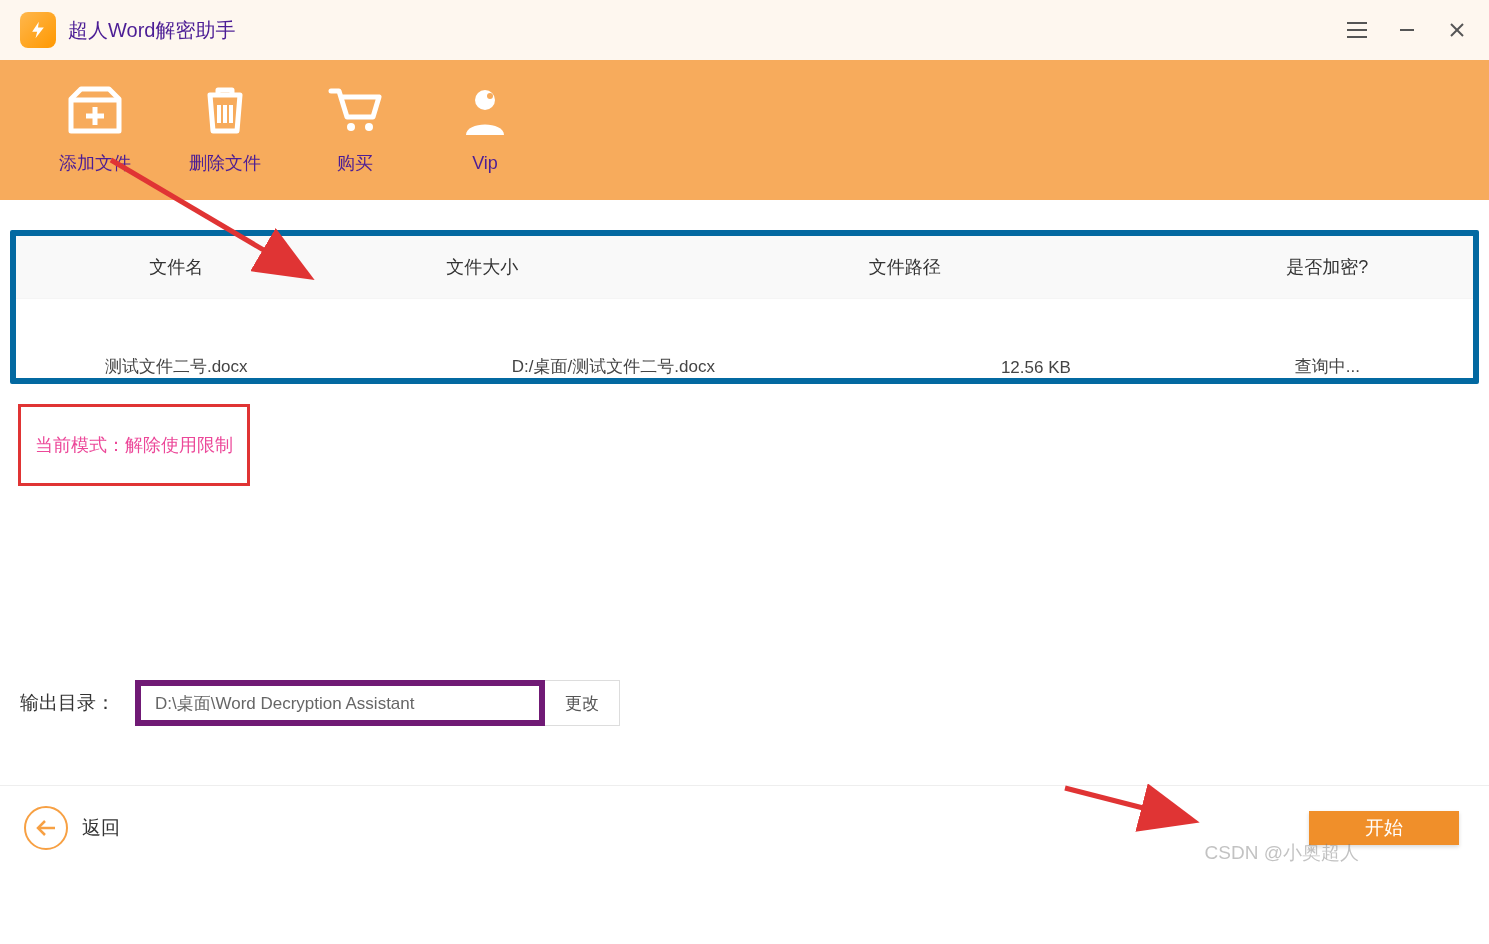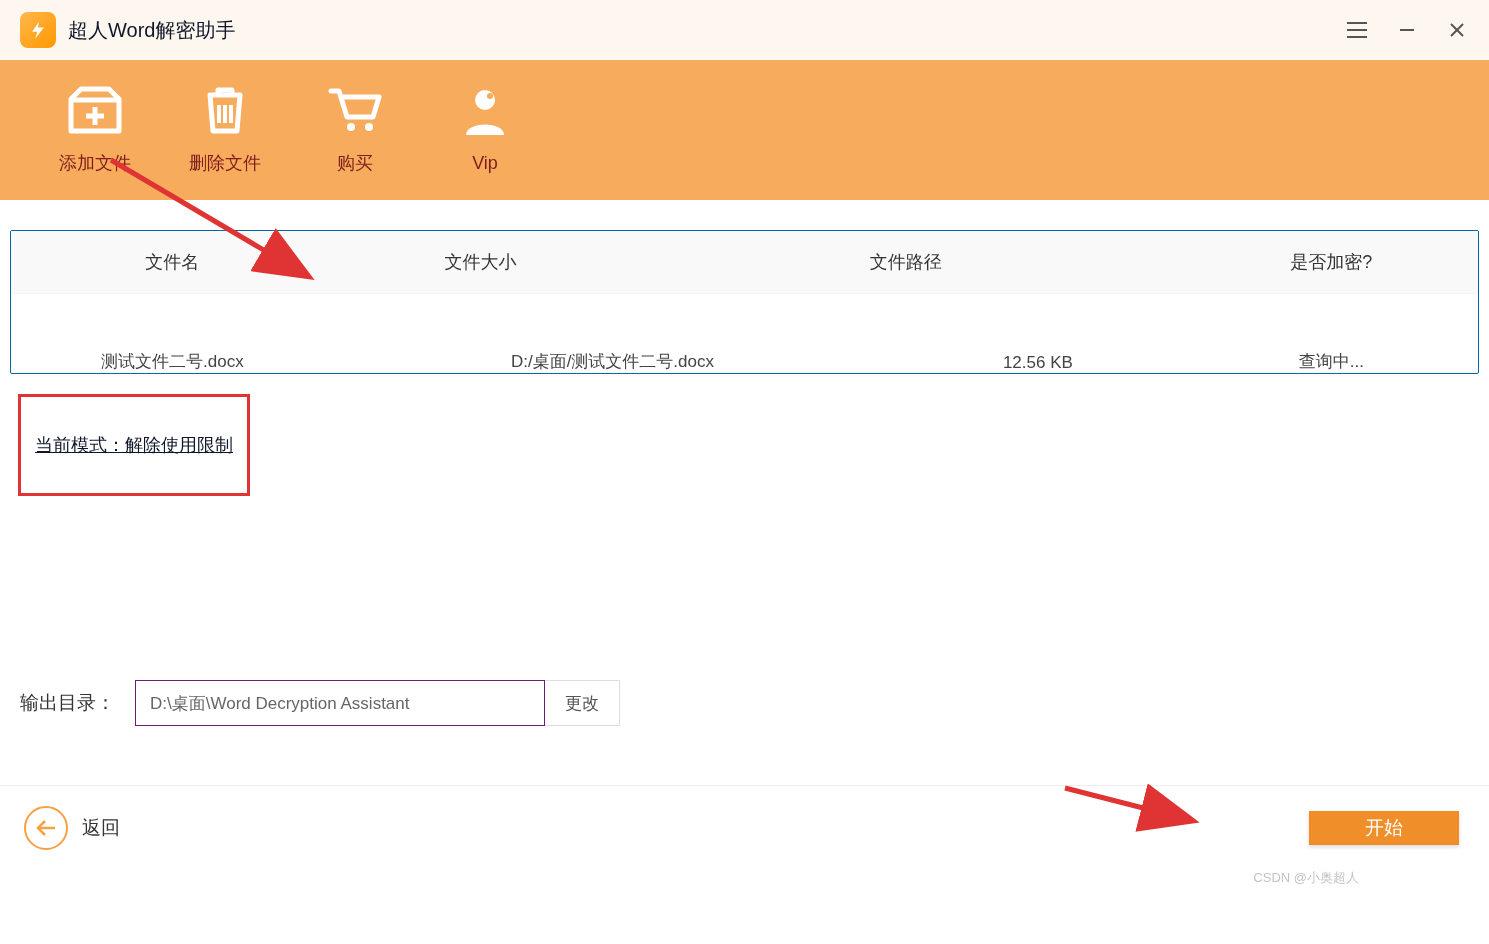--- a/index.html
+++ b/index.html
@@ -20,72 +20,71 @@
       position: relative;
     }
     .app-logo {
       width: 36px; height: 36px;
       background: linear-gradient(135deg, #ffb74d, #ff9800);
       border-radius: 8px;
       display: flex; align-items: center; justify-content: center;
       margin-right: 12px;
     }
     .app-logo svg { width: 20px; height: 24px; }
-    .app-title { font-size: 20px; color: #0f172a; font-weight: 500; }
+    .app-title { font-size: 20px; color: #4c1d95; font-weight: 500; }
     .win-controls {
       position: absolute; right: 20px; top: 0; height: 100%;
       display: flex; align-items: center; gap: 26px;
     }
     .win-btn { cursor: pointer; color: #555; display:flex; align-items:center; justify-content:center; width:24px; height:24px;}
     .win-btn svg { stroke: #555; }
     .toolbar {
       height: 140px;
       background: #f7ab5c;
       display: flex;
       align-items: center;
       padding-left: 50px;
       gap: 40px;
     }
     .tool-item {
       display: flex; flex-direction: column; align-items: center;
-      color: #7f1d1d; cursor: pointer; gap: 16px; min-width: 90px;
+      color: #4c1d95; cursor: pointer; gap: 16px; min-width: 90px;
     }
     .tool-icon { height: 50px; display:flex; align-items:center; justify-content:center;}
     .tool-label { font-size: 18px; }
     .content { padding: 30px 10px 0 10px; }
-    .file-table { width: 100%; border: 1px solid #0369a1; border-radius: 2px; }
+    .file-table { width: 100%; border: 6px solid #0369a1; border-radius: 2px; }
     .thead { display: flex; background: #f9f9f9; height: 62px; align-items: center; }
     .th { text-align: center; font-size: 18px; color: #333; }
     .trow { display: flex; height: 80px; align-items: flex-end; border-top:1px solid #f5f5f5;}
     .td { text-align: center; font-size: 17px; color: #444; }
     .col-name { width: 22%; }
     .col-path { width: 38%; }
     .col-size { width: 20%; }
     .col-enc { width: 20%; }
     .mode-box {
       margin: 20px 0 0 8px;
       border: 3px solid #e03434;
-      padding: 36px 14px;
+      padding: 26px 14px;
       display: inline-block;
       font-size: 18px;
-      color: #0f172a;
-      text-decoration: underline;
+      color: #ec4899;
     }
     .output-row {
       position: absolute;
       left: 20px;
       top: 680px;
       display: flex;
       align-items: center;
       gap: 20px;
     }
     .output-label { font-size: 19px; color: #333; }
     .output-input {
       width: 410px; height: 46px;
-      border: 1px solid #701a75; padding: 0 14px;
+      border: 6px solid #701a75; padding: 0 14px;
       font-size: 17px; color: #666; background:#fff;
     }
     .change-btn {
       height: 46px; padding: 12px 20px;
       border: 1px solid #ddd; border-left:none; background: #fff;
       font-size: 17px; color: #555; cursor: pointer;
       display:flex; align-items:center;
     }
     .bottom-bar {
       position: absolute;
@@ -106,21 +105,21 @@
       width: 150px; height: 34px;
       background: #f08f2a; color:#fff;
       font-size: 19px; border:none; cursor:pointer;
       box-shadow: 0 2px 4px rgba(0,0,0,0.15);
     }
     .arrow-overlay { position:absolute; pointer-events:none; }
     .arrow1 { left: 106px; top: 155px; }
     .arrow2 { left: 1060px; top: 778px; }
     .watermark {
       position: absolute; right: 130px; top: 840px;
-      font-size: 13px; color: rgba(120,120,120,0.45); margin-top: 29px;
+      font-size: 19px; color: rgba(120,120,120,0.45);
     }
   </style>
 </head>
 <body>
 
 <div class="titlebar">
   <div class="app-logo">
     <svg viewBox="0 0 24 24">
       <path d="M13 2 L5 14 L11 14 L9 22 L19 9 L12 9 Z" fill="#fff"></path>
     </svg>

